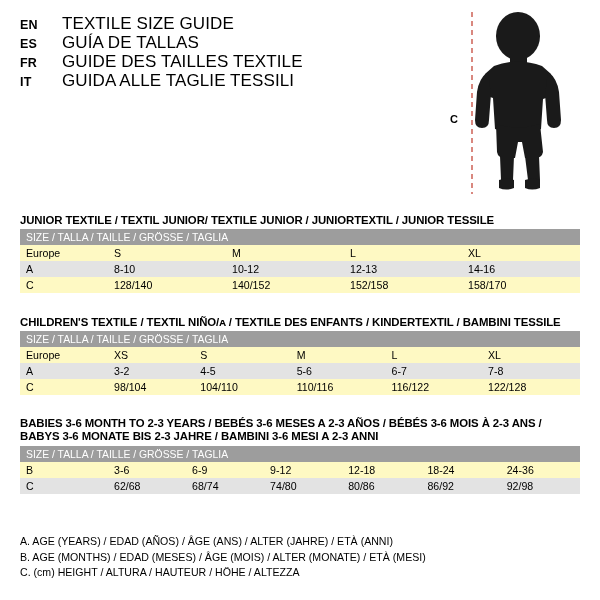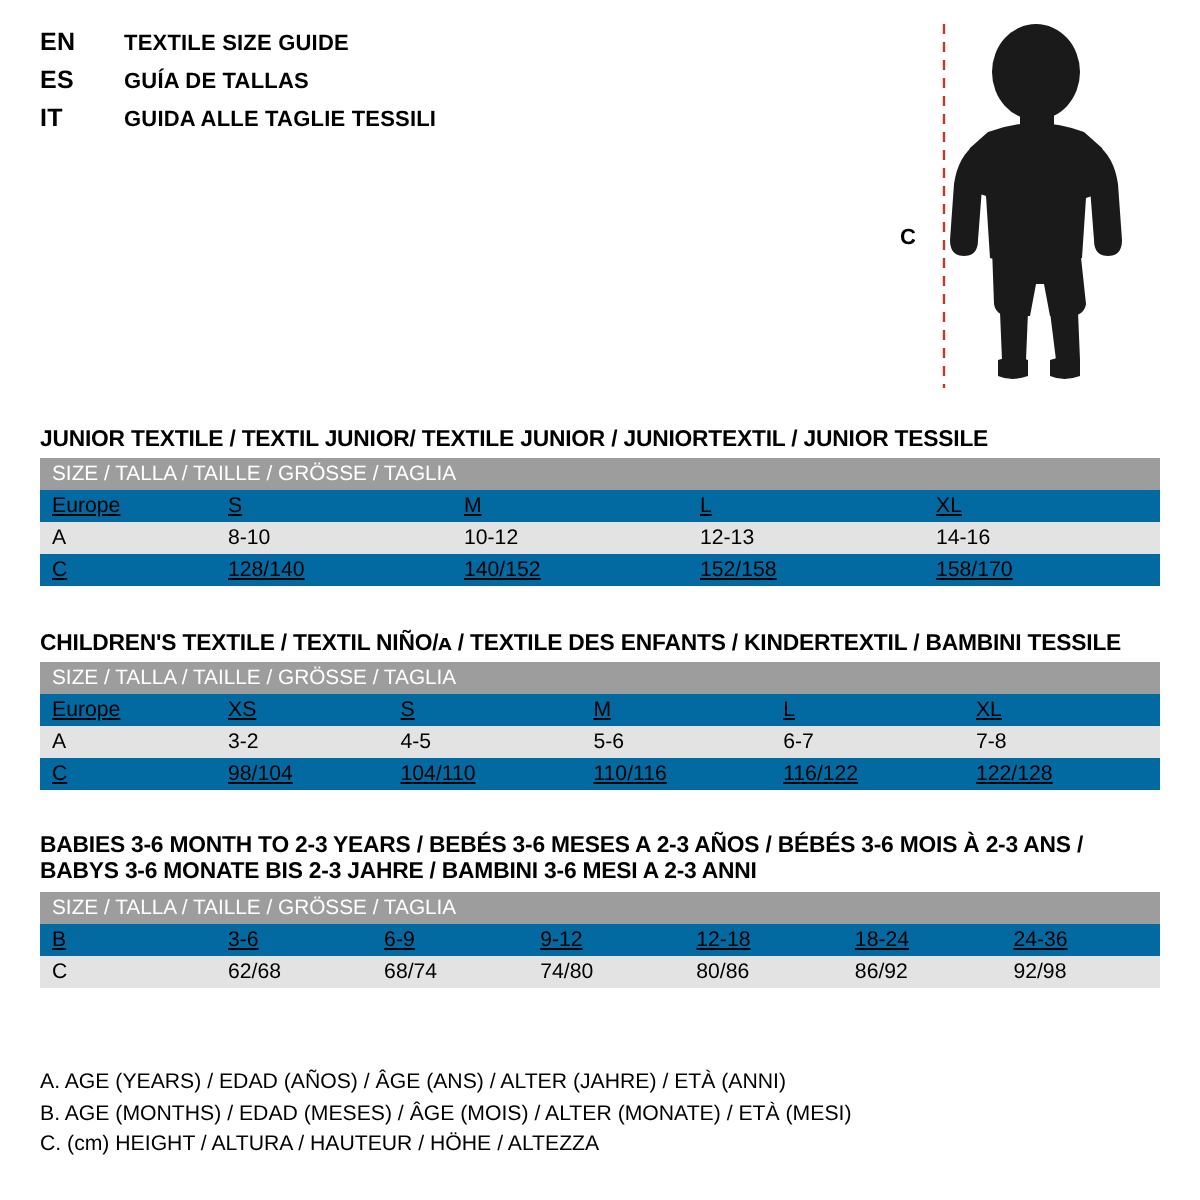--- a/index.html
+++ b/index.html
@@ -31,22 +31,22 @@
     align-items: baseline;
     height: 19px;
   }
   .lang-code {
     width: 42px;
     font-size: 12.5px;
     font-weight: bold;
     letter-spacing: 0.2px;
   }
   .lang-title {
-    font-size: 11px;
-    font-weight: bold;
+    font-size: 17px;
+    font-weight: normal;
     letter-spacing: 0.1px;
   }
 
   
   .figure-wrap {
     position: absolute;
     top: 8px;
     left: 450px;
     width: 140px;
     height: 190px;
@@ -85,21 +85,21 @@
     vertical-align: middle;
     white-space: nowrap;
   }
   tr.head td {
     background: #9d9d9d;
     color: #ffffff;
     font-weight: normal;
     font-size: 10.4px;
   }
   tr.alt td { background: #e3e3e3; }
-  tr.plain td { background: #0369a1; text-decoration: underline; }
+  tr.plain td { background: #fef9c3; }
   .col-label { width: 88px; }
 
   
   .footnotes {
     position: absolute;
     left: 20px;
     top: 534px;
     width: 560px;
     font-size: 10.6px;
     line-height: 15.5px;
@@ -112,20 +112,24 @@
 <div class="page">
 
   <div class="lang-block">
     <div class="lang-row">
       <span class="lang-code">EN</span>
       <span class="lang-title">TEXTILE SIZE GUIDE</span>
     </div>
     <div class="lang-row">
       <span class="lang-code">ES</span>
       <span class="lang-title">GUÍA DE TALLAS</span>
+    </div>
+    <div class="lang-row">
+      <span class="lang-code">FR</span>
+      <span class="lang-title">GUIDE DES TAILLES TEXTILE</span>
     </div>
     <div class="lang-row">
       <span class="lang-code">IT</span>
       <span class="lang-title">GUIDA ALLE TAGLIE TESSILI</span>
     </div>
   </div>
 
   <div class="figure-wrap">
     <svg class="figure-svg" width="140" height="190" viewBox="0 0 140 190">
 

